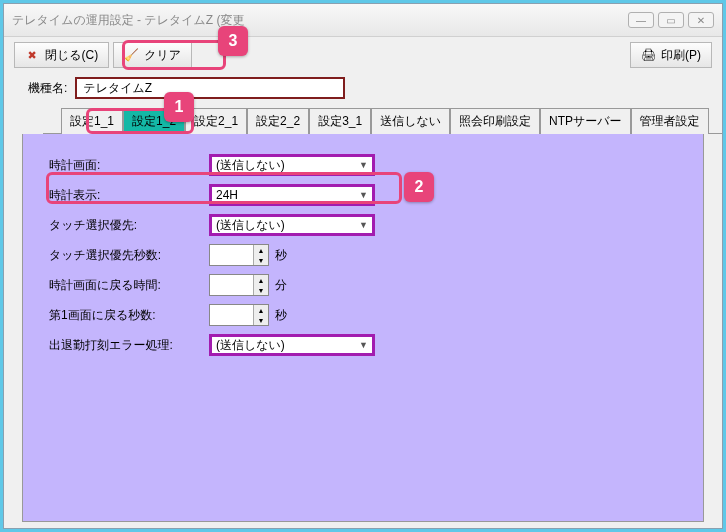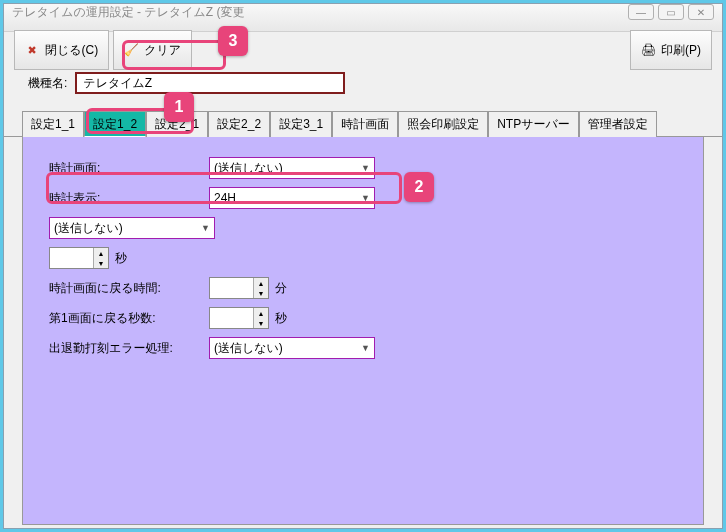--- a/index.html
+++ b/index.html
@@ -1,40 +1,40 @@
 <!DOCTYPE html>
 <html><head>
 <meta charset="utf-8">
 <style>
 * { box-sizing: border-box; margin: 0; padding: 0; }
 body { font-family: "MS UI Gothic", "Meiryo", sans-serif; font-size: 12px; background: #5fc8e8; width: 726px; height: 532px; padding: 3px; }
 .window { width: 100%; height: 100%; background: #f0f0f0; border: 1px solid #8aa0b0; position: relative; }
-.titlebar { height: 28px; background: linear-gradient(#f8f8f8,#e8e8e8); display: flex; padding: 0 8px; color: #888; border-bottom: 1px solid #d0d0d0; }
+.titlebar { height: 28px; background: linear-gradient(#f8f8f8,#e8e8e8); display: flex; align-items: center; padding: 16px 8px; color: #888; border-bottom: 1px solid #d0d0d0; }
 .titlebar .title { flex: 1; font-size: 12px; }
 .winbtns { display: flex; gap: 4px; }
 .winbtn { width: 26px; height: 16px; border: 1px solid #b0b0b0; border-radius: 3px; background: #f4f4f4; display: flex; align-items: center; justify-content: center; font-size: 10px; color: #888; }
 .toolbar { height: 36px; padding: 4px 10px; display: flex; align-items: center; gap: 4px; }
-.tbtn { height: 40px; border: 1px solid #b8b8b8; background: linear-gradient(#fdfdfd,#e6e6e6); padding: 0 10px; display: flex; align-items: center; gap: 6px; font-size: 12px; cursor: pointer; }
+.tbtn { height: 26px; border: 1px solid #b8b8b8; background: linear-gradient(#fdfdfd,#e6e6e6); padding: 0 10px; display: flex; align-items: center; gap: 6px; font-size: 12px; cursor: pointer; }
 .tbtn .icon { width: 14px; height: 14px; display: inline-block; }
 .spacer { flex: 1; }
 .close-icon::before { content: "✖"; color: #c0392b; font-size: 11px; }
 .save-icon { background: #2266cc; position: relative; }
 .save-icon::after { content: ""; position: absolute; left: 3px; top: 2px; width: 8px; height: 5px; background: #fff; }
 .clear-icon::before { content: "🧹"; font-size: 12px; }
 .print-icon::before { content: "🖨"; font-size: 12px; }
 .memo-icon { background: #e8c040; }
-.modelrow { display: flex; align-items: center; padding: 4px 24px 16px; gap: 8px; }
+.modelrow { display: flex; align-items: center; padding: 4px 24px 8px; gap: 8px; }
 .textbox { height: 22px; border: 2px solid #7f1d1d; background: #fff; padding: 2px 6px; width: 270px; display: flex; align-items: center; }
-.tabs { display: flex; border-bottom: 1px solid #999; padding: 0 18px; position: relative; }
+.tabs { display: flex; border-bottom: 1px solid #999; padding: 0 18px; position: relative; margin-left: 39px; }
 .tab { padding: 4px 8px 3px; border: 1px solid #999; border-bottom: none; background: #f0f0f0; margin-right: 0px; position: relative; top: 1px; font-size: 12px; cursor: pointer; white-space: nowrap; }
 .tab.active { background: #14b8a6; border-bottom: 1px solid #fff; }
 .tabpanel { background: #c4b5fd; margin: 0 18px 18px; border: 1px solid #999; border-top: none; height: 388px; padding: 16px 26px; }
 .formrow { display: flex; align-items: center; height: 30px; }
 .formrow .label { width: 160px; }
-.select { width: 166px; height: 22px; border: 1px solid #a21caf; background: #fff; display: flex; align-items: center; padding: 0 4px; justify-content: space-between; }
+.select { width: 166px; height: 22px; border: 3px solid #a21caf; background: #fff; display: flex; align-items: center; padding: 0 4px; justify-content: space-between; }
 .select .caret { font-size: 9px; color: #555; }
 .spinner { display: flex; align-items: center; }
 .spinbox { width: 60px; height: 22px; border: 1px solid #888; background: #fff; display: flex; }
 .spinbox input { flex: 1; border: none; width: 40px; text-align: right; padding-right: 2px; font-size: 12px; }
 .spinbtns { width: 15px; display: flex; flex-direction: column; border-left: 1px solid #aaa; }
 .spinbtns div { flex: 1; font-size: 7px; display: flex; align-items: center; justify-content: center; background: #eee; }
 .unit { margin-left: 6px; }
 
 .callout { position: absolute; width: 30px; height: 30px; border-radius: 6px; background: #e8447a; color: #fff; font-weight: bold; display: flex; align-items: center; justify-content: center; font-size: 16px; z-index: 20; box-shadow: 0 1px 3px rgba(0,0,0,0.3); }
 .highlight-box { position: absolute; border: 3px solid #e8447a; border-radius: 6px; z-index: 10; pointer-events: none; }
@@ -75,21 +75,21 @@
       <span>テレタイムZ</span>
     </div>
   </div>
 
   <div class="tabs">
     <div class="tab">設定1_1</div>
     <div class="tab active">設定1_2</div>
     <div class="tab">設定2_1</div>
     <div class="tab">設定2_2</div>
     <div class="tab">設定3_1</div>
-    <div class="tab">時計画面</div>
+    <div class="tab">送信しない</div>
     <div class="tab">照会印刷設定</div>
     <div class="tab">NTPサーバー</div>
     <div class="tab">管理者設定</div>
   </div>
 
   <div class="tabpanel">
 
     <div class="formrow">
       <span class="label">時計画面:</span>
       <div class="select">
@@ -100,27 +100,29 @@
 
     <div class="formrow">
       <span class="label">時計表示:</span>
       <div class="select">
         <span>24H</span>
         <span class="caret">▼</span>
       </div>
     </div>
 
     <div class="formrow">
+      <span class="label">タッチ選択優先:</span>
       <div class="select">
         <span>(送信しない)</span>
         <span class="caret">▼</span>
       </div>
     </div>
 
     <div class="formrow">
+      <span class="label">タッチ選択優先秒数:</span>
       <div class="spinner">
         <div class="spinbox">
           <input value="" style="">
           <div class="spinbtns">
               <div>▲</div>
               <div>▼</div>
             </div>
         </div>
         <span class="unit">秒</span>
       </div>

